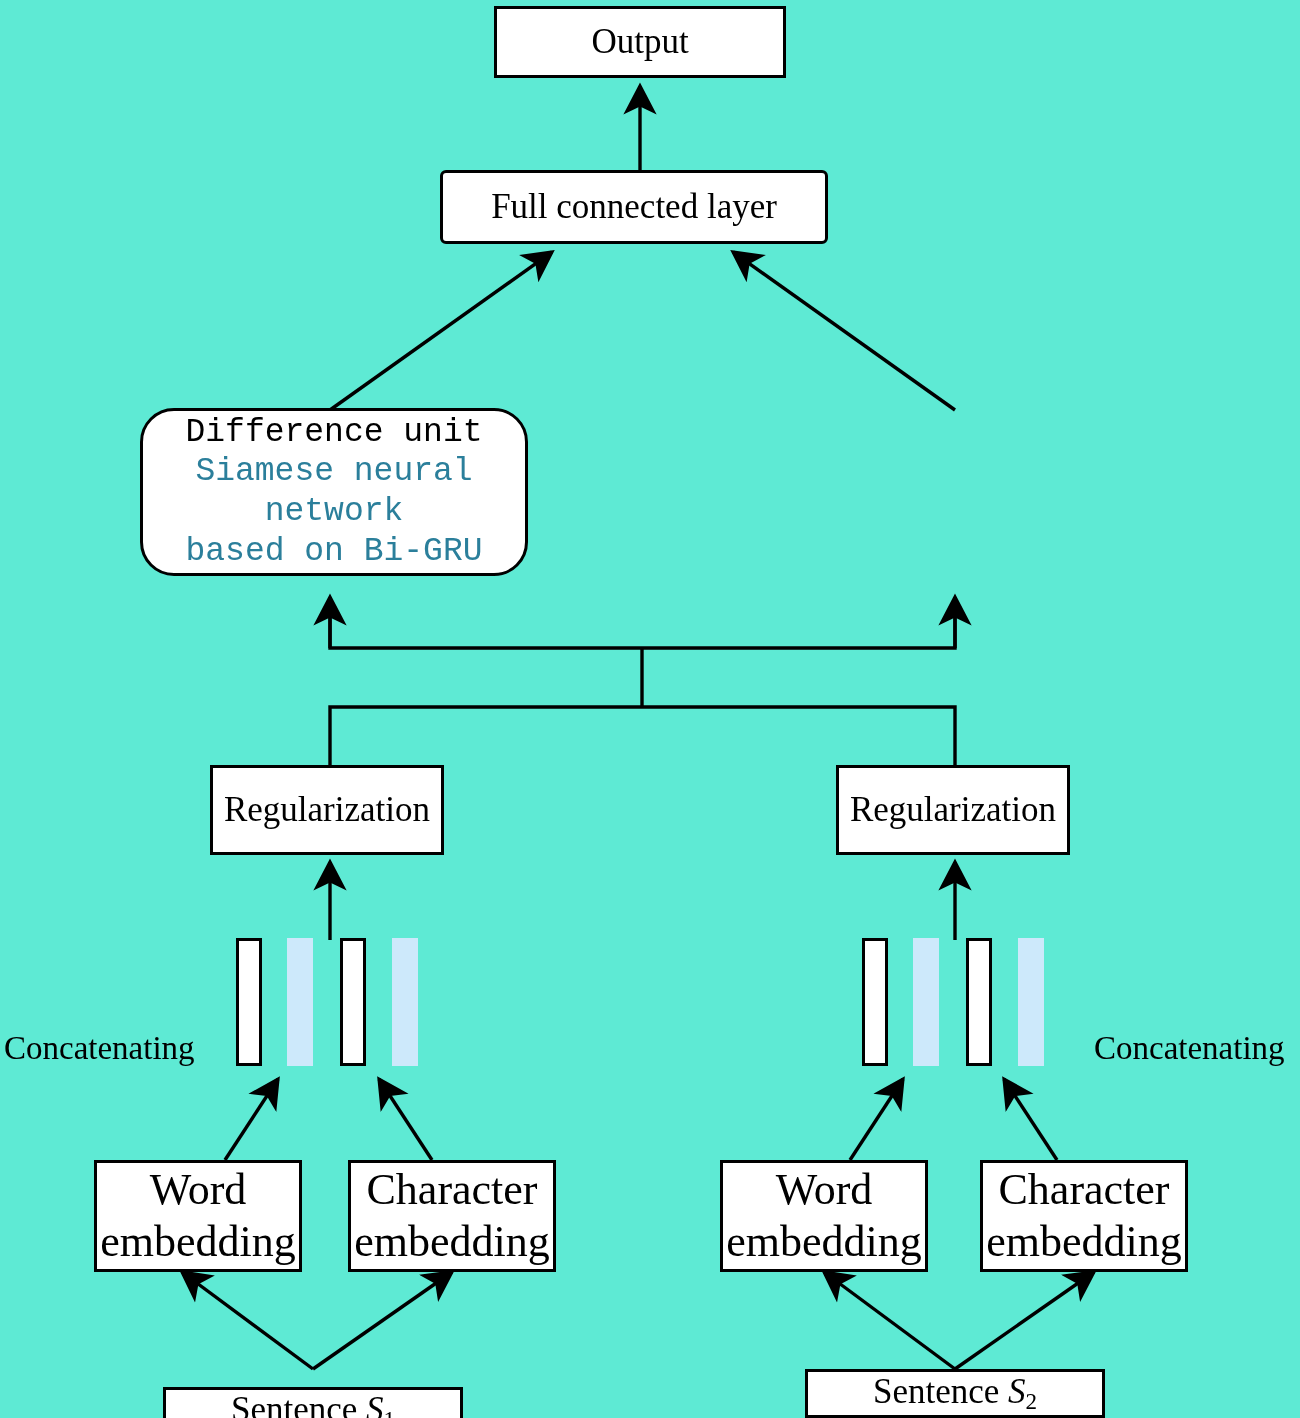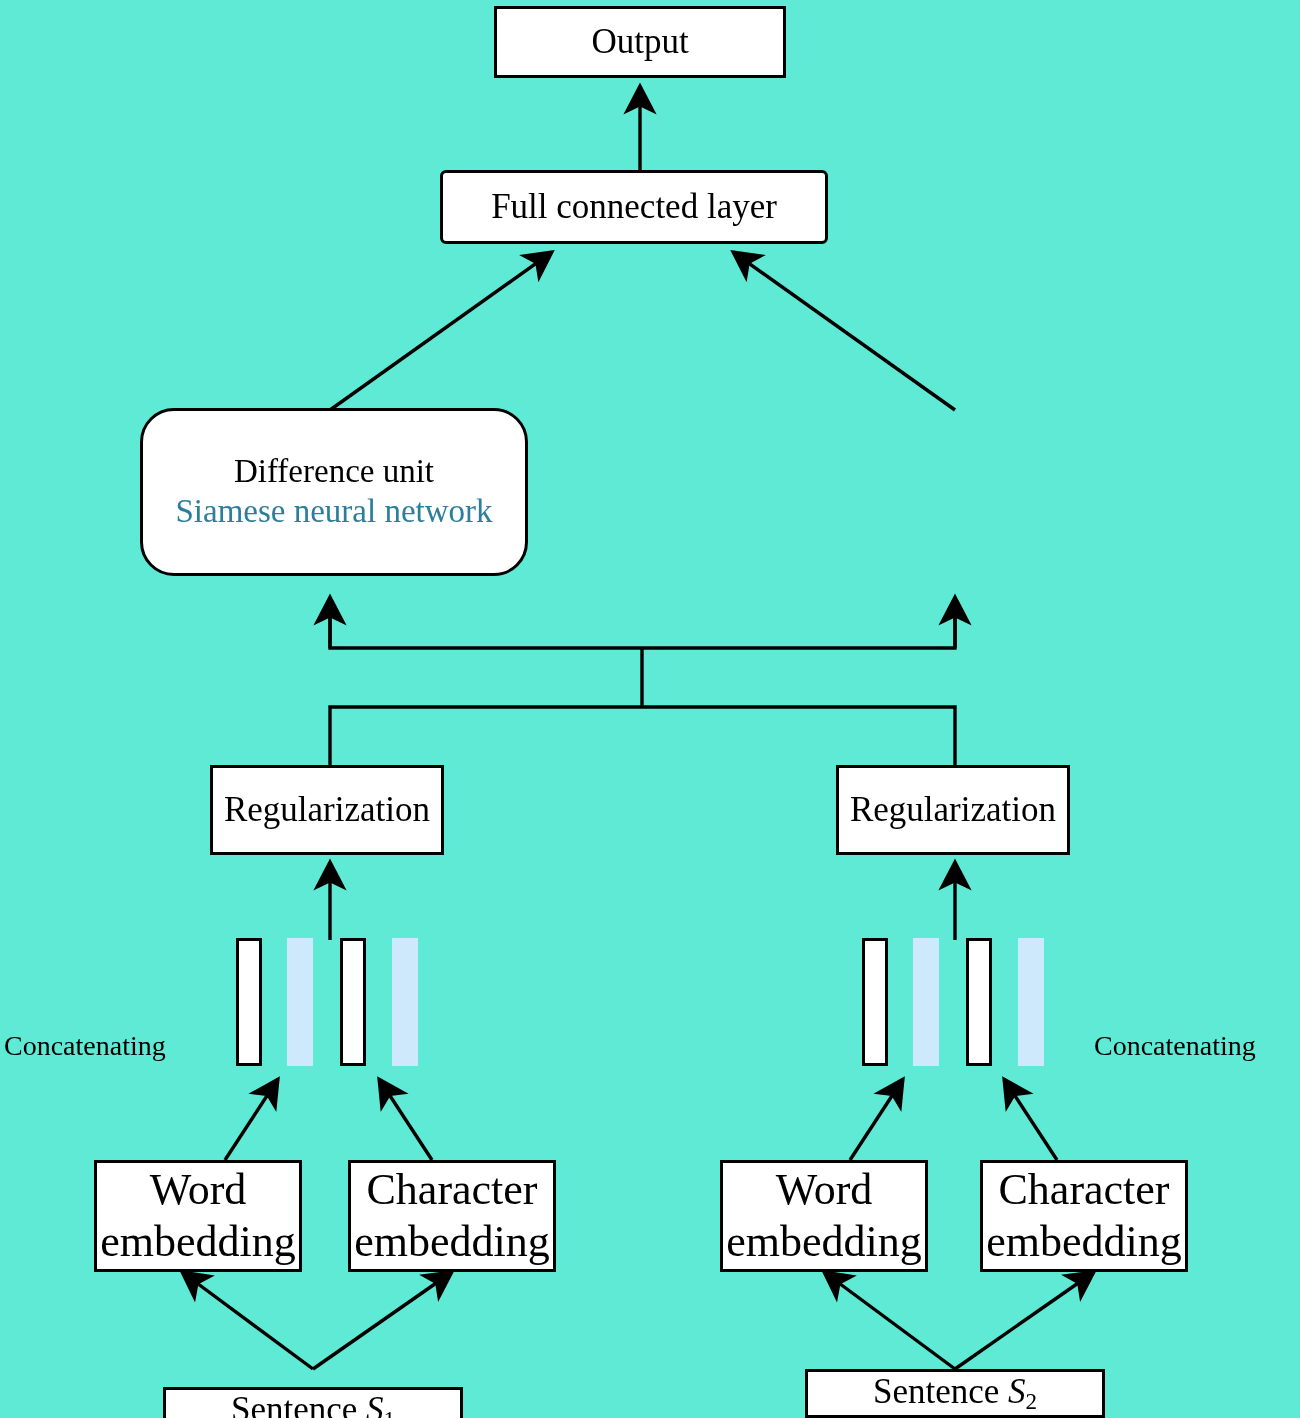--- a/index.html
+++ b/index.html
@@ -7,21 +7,21 @@
   #stage{position:relative;width:1300px;height:1418px;overflow:hidden;background:#5eead4;}
   svg#wires{position:absolute;left:0;top:0;width:1300px;height:1418px;}
   .node{position:absolute;box-sizing:border-box;background:#fff;border:3px solid #000;
         display:flex;flex-direction:column;align-items:center;justify-content:center;
         text-align:center;color:#000;font-family:"Liberation Serif",serif;}
   .node.rounded{border-radius:34px;}
   .t-lg{font-size:35px;line-height:1.12;}
   .t-md{font-size:44px;line-height:1.18;}
   .unit-title{font-size:33px;color:#000;line-height:1.2;}
   .unit-sub{font-size:33px;line-height:1.2;}
-  .freetext{position:absolute;font-family:"Liberation Serif",serif;font-size:28px;color:#000;white-space:nowrap;}
+  .freetext{position:absolute;font-family:"Liberation Serif",serif;font-size:33px;color:#000;white-space:nowrap;}
   .bar{position:absolute;box-sizing:border-box;}
   .bar.outline{background:#ffffff;border:3px solid #000;}
   .sub{font-size:0.66em;vertical-align:-0.28em;}
   .ital{font-style:italic;}
 </style>
 </head>
 <body>
 
 <div id="stage">
 
@@ -63,23 +63,24 @@
   </svg>
 
   <div class="node t-lg" style="left:494px;top:6px;width:292px;height:72px;">
     <span>Output</span>
   </div>
 
   <div class="node t-lg" style="left:440px;top:170px;width:388px;height:74px;border-radius:6px;">
     <span>Full connected layer</span>
   </div>
 
-  <div class="node rounded" style="left:140px;top:408px;width:388px;height:168px;">
+  <div class="node rounded" style="left:140px;top:408px;width:388px;height:168px;font-family:Liberation Mono, monospace;">
     <div class="unit-title">Difference unit</div>
     <div class="unit-sub" style="color: rgb(43, 127, 155);">Siamese neural network</div>
+    <div class="unit-sub" style="color: rgb(43, 127, 155);">based on Bi-GRU</div>
   </div>
 
 
   <div class="node t-lg" style="left:210px;top:765px;width:234px;height:90px;">
     <span>Regularization</span>
   </div>
 
   <div class="node t-lg" style="left:836px;top:765px;width:234px;height:90px;">
     <span>Regularization</span>
   </div>

